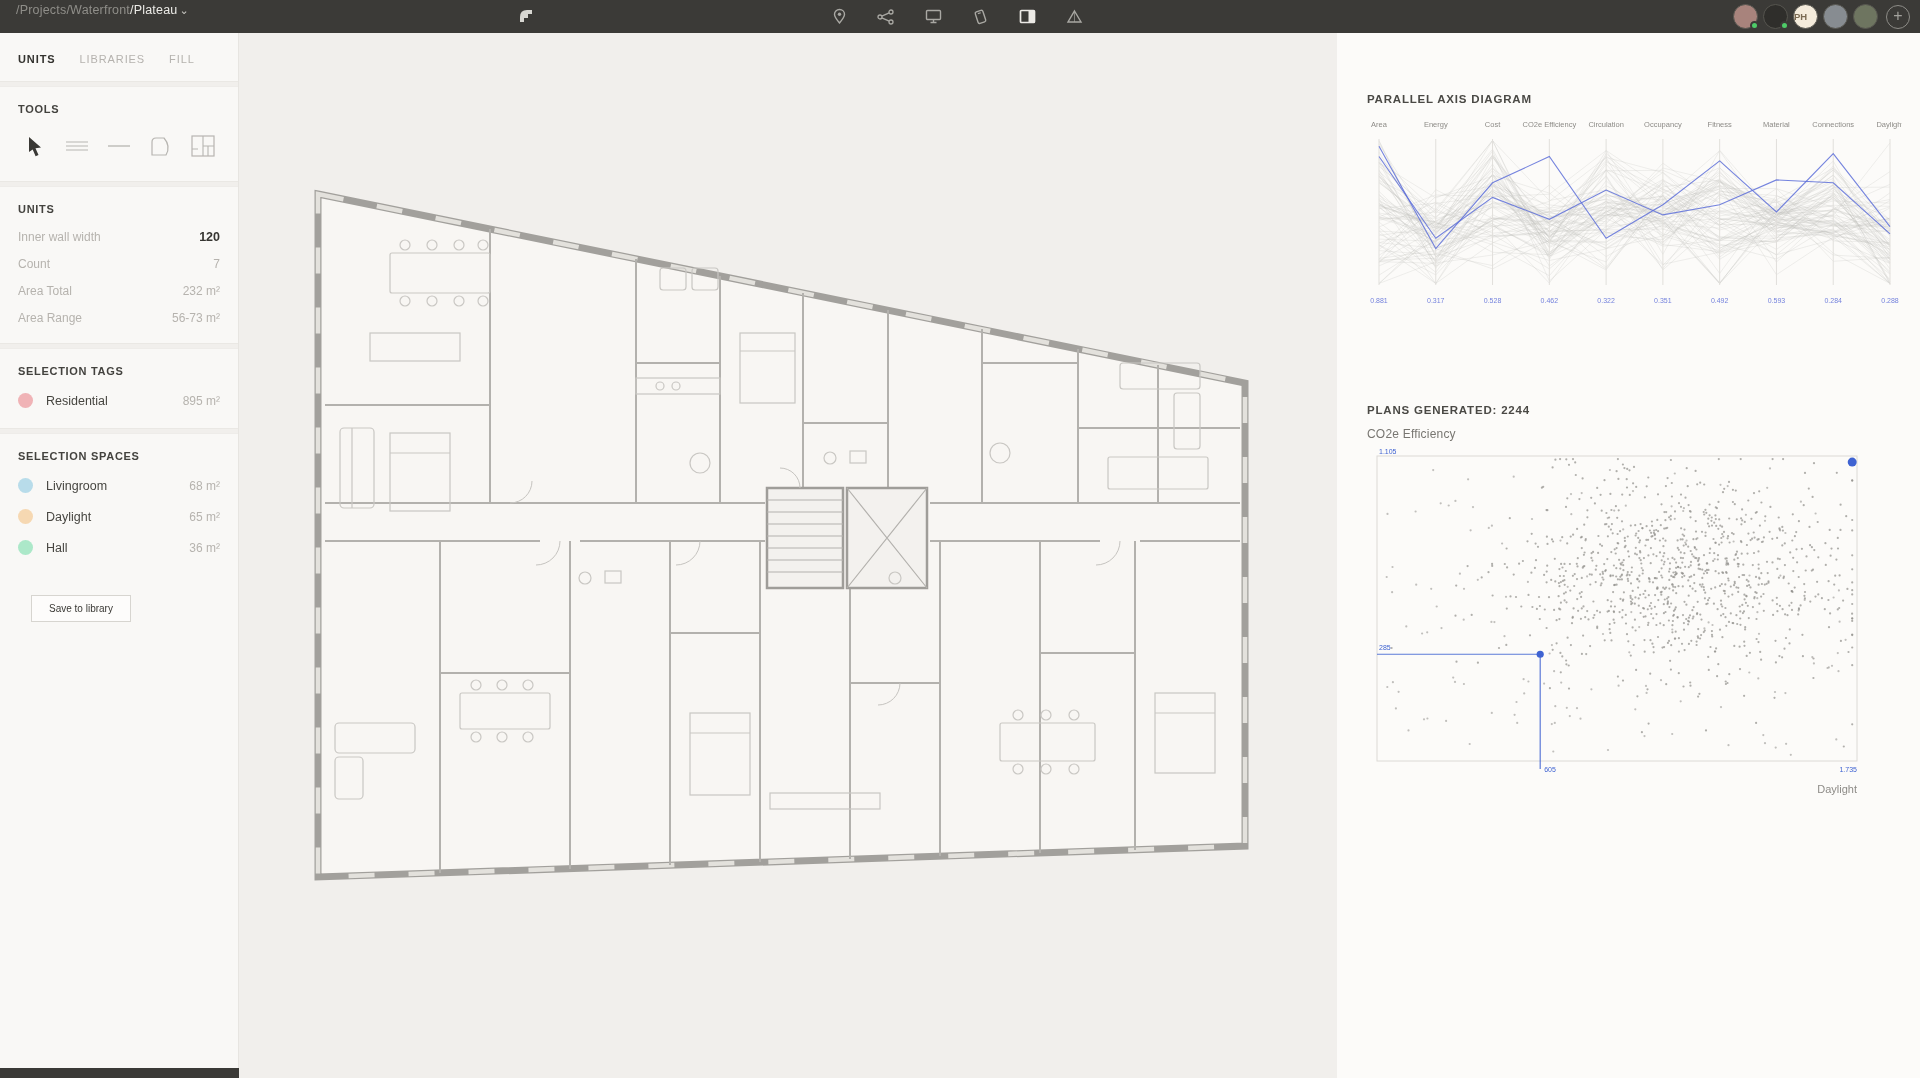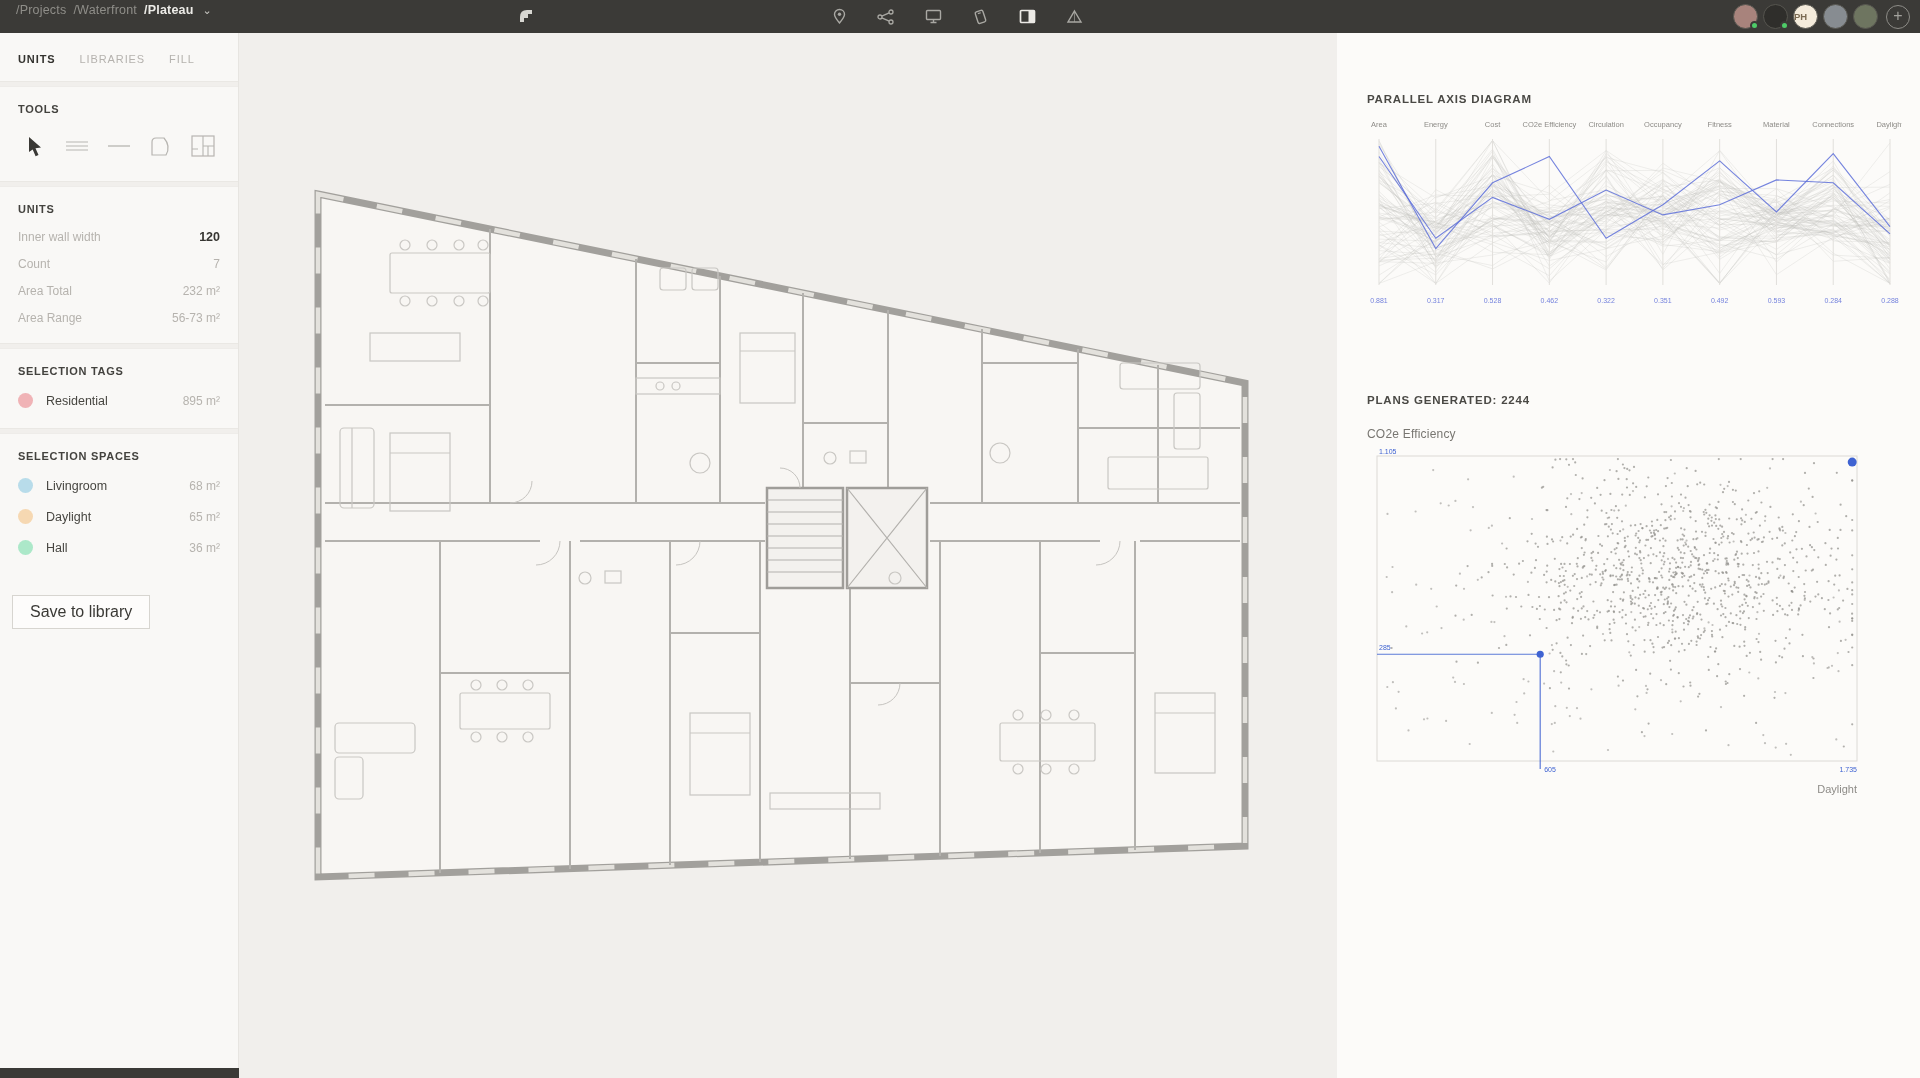--- a/index.html
+++ b/index.html
@@ -3,23 +3,23 @@
 <meta charset="utf-8">
 <style>
   * { box-sizing: border-box; margin: 0; padding: 0; }
   html,body { width:1920px; height:1078px; overflow:hidden;
     font-family:"Liberation Sans", sans-serif; background:#f1efec; }
 
   
   .topbar { position:fixed; left:0; top:0; width:1920px; height:33px;
     background:#3b3a37; z-index:50; }
   .breadcrumb { position:absolute; left:16px; top:0; height:20px;
-    display:flex; align-items:center; gap:7px; font-size:12.5px;
+    display:flex; align-items:center; font-size:12.5px;
     color:#8f8e89; letter-spacing:.2px; }
-  .crumb.active { color:#ecebe7; font-weight:bold; }
+  .crumb.active { color:#ecebe7; font-weight:normal; }
   .crumb-caret { color:#c9c8c3; font-size:11px; margin-left:2px; }
   .logo { position:absolute; left:516px; top:6px; }
   .topbar-icons { position:absolute; left:830px; top:0; height:33px;
     display:flex; align-items:center; gap:29px; }
   .tb-icon { width:18px; height:18px; display:flex; align-items:center;
     justify-content:center; }
   .avatars { position:absolute; right:10px; top:4px; display:flex;
     align-items:center; gap:5px; }
   .avatar { width:25px; height:25px; border-radius:50%; position:relative;
     display:flex; align-items:center; justify-content:flex-start;
@@ -46,40 +46,40 @@
   .tool { width:36px; height:34px; display:flex; align-items:center;
     justify-content:center; }
   .kv-row { display:flex; justify-content:space-between; align-items:center;
     font-size:12px; color:#b6b3ae; padding:6.5px 0; }
   .kv-value.strong { color:#363531; font-weight:bold; font-size:12.5px; }
   .tag-row { display:flex; align-items:center; font-size:12.5px;
     color:#474641; padding:8px 0; }
   .dot { width:15px; height:15px; border-radius:50%; margin-right:13px;
     flex:none; }
   .tag-area { margin-left:auto; color:#b6b3ae; font-size:12px; }
-  .save-btn { margin:20px 12px; padding:7px 17px; background:#fdfcfb;
-    border:1px solid #d7d5d0; font-size:16px; color:#3a3935;
+  .save-btn { margin:20px 31px; padding:7px 17px; background:#fdfcfb;
+    border:1px solid #d7d5d0; font-size:10px; color:#3a3935;
     font-family:"Liberation Sans",sans-serif; }
   .sidebar-footer { position:fixed; left:0; bottom:0; width:239px;
     height:10px; background:#3b3a37; z-index:40; }
 
   
   .canvas { position:fixed; left:240px; top:33px; width:1097px;
     height:1045px; background:#f1efec; }
   .canvas svg { display:block; }
 
   
   .rightpanel { position:fixed; right:0; top:33px; width:583px; bottom:0;
     background:#fcfbf9; }
   .panel-title { font-size:11.5px; font-weight:bold; letter-spacing:.8px;
     color:#4a4945; }
   .panel-sub { font-size:12px; color:#787671; letter-spacing:.2px; }
   #parallel-title { position:absolute; left:30px; top:60px; }
   #parallel-svg { position:absolute; left:30px; top:82px; }
-  #scatter-title { position:absolute; left:30px; top:361px; }
+  #scatter-title { position:absolute; left:30px; top:371px; }
   #scatter-sub { position:absolute; left:30px; top:394px; }
   #scatter-svg { position:absolute; left:30px; top:415px; }
 </style>
 </head>
 <body>
 
 <header class="topbar">
   <nav class="breadcrumb">
     <span class="crumb">/Projects</span>
     <span class="crumb">/Waterfront</span>

